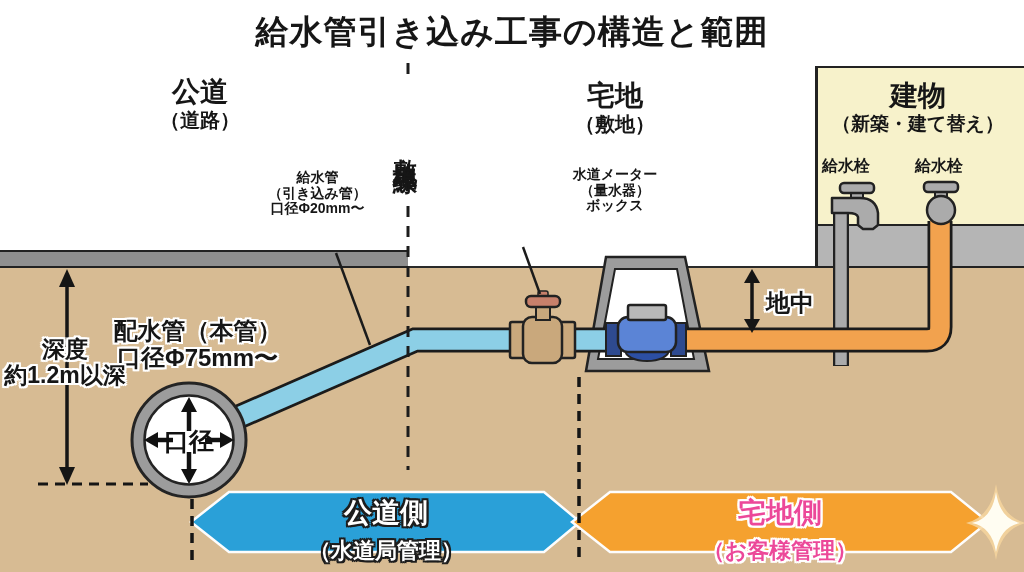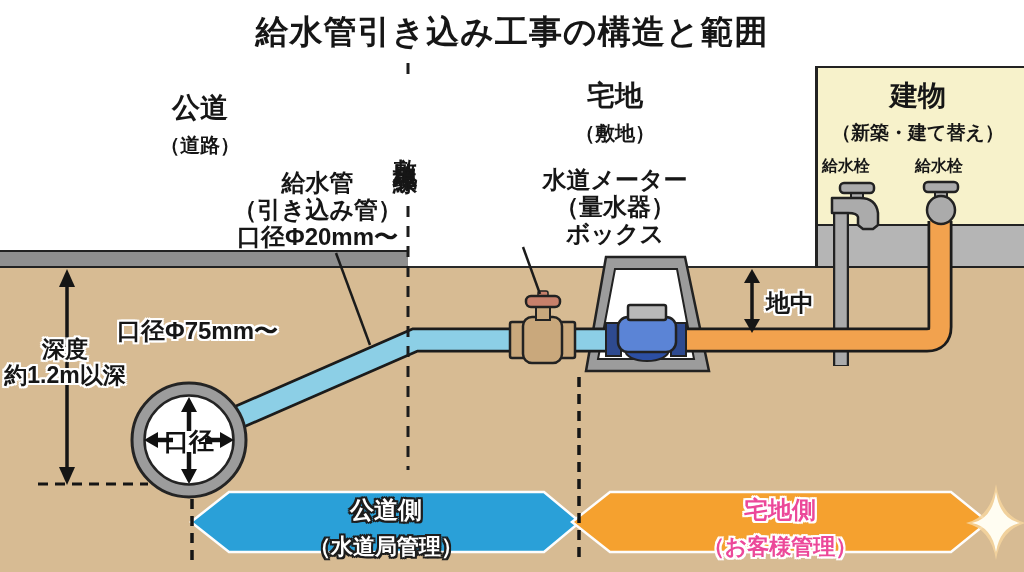--- a/index.html
+++ b/index.html
@@ -15,31 +15,31 @@
   #asphalt{left:0;top:250px;width:408px;height:14px;background:#8f8f8f;border-top:2px solid #222;border-bottom:2px solid #222;}
   #building{left:815px;top:66px;width:209px;height:158px;background:#f7f2cb;border-left:3px solid #222;border-top:2px solid #222;}
   #slab{left:815px;top:224px;width:209px;height:40px;background:#b5b5b5;border-left:3px solid #222;border-top:2px solid #222;border-bottom:2px solid #222;}
   
   #art{left:0;top:0;width:1024px;height:572px;}
   #art text{font-family:"Liberation Sans","DejaVu Sans",sans-serif;font-weight:700;}
   
   .lbl{text-align:center;font-weight:700;line-height:1.12;white-space:nowrap;}
   .title{left:0;top:14px;width:1024px;font-size:33px;font-weight:800;letter-spacing:1px;}
   .region-name{font-size:28px;}
-  .region-sub{font-size:20px;margin-top:11px;}
+  .region-sub{font-size:20px;margin-top:2px;}
   .building-sub{font-size:19px;}
-  .ann{font-size:24px;}
+  .ann{font-size:14px;}
   .small-ann{font-size:16px;}
   .halo{text-shadow:-2px -2px 0 #fff,2px -2px 0 #fff,-2px 2px 0 #fff,2px 2px 0 #fff,-2px 0 0 #fff,2px 0 0 #fff,0 -2px 0 #fff,0 2px 0 #fff;text-align:center;}
   .vertical{writing-mode:vertical-rl;text-orientation:upright;letter-spacing:3px;font-size:24px;font-weight:700;line-height:1;}
   .zone-text-light{color:#fff;
     text-shadow:-2px -2px 0 #1d1d1d,2px -2px 0 #1d1d1d,-2px 2px 0 #1d1d1d,2px 2px 0 #1d1d1d,-2px 0 0 #1d1d1d,2px 0 0 #1d1d1d,0 -2px 0 #1d1d1d,0 2px 0 #1d1d1d;}
   .zone-text-dark{color:#ec4899;
     text-shadow:-2px -2px 0 #fff,2px -2px 0 #fff,-2px 2px 0 #fff,2px 2px 0 #fff,-2px 0 0 #fff,2px 0 0 #fff,0 -2px 0 #fff,0 2px 0 #fff;}
-  .zone-line1{font-size:24px;}
+  .zone-line1{font-size:28px;}
   .zone-line2{font-size:22px;margin-top:11px;}
 </style>
 </head>
 <body>
 
 <div id="stage">
 
   <div class="abs" id="ground"></div>
   <div class="abs" id="asphalt"></div>
   <div class="abs" id="building"></div>
@@ -147,21 +147,21 @@
     </g>
 
     <g>
       <path d="M996 484 Q1001 517 1026 523 Q1001 529 996 560 Q991 529 966 523 Q991 517 996 484 Z" fill="#f6d59e" opacity="0.85"></path>
       <path d="M996 492 Q1000 519 1020 523 Q1000 527 996 552 Q992 527 972 523 Q992 519 996 492 Z" fill="#fffdf2"></path>
     </g>
   </svg>
 
   <div class="abs lbl title">給水管引き込み工事の構造と範囲</div>
 
-  <div class="abs lbl" style="left:130px;top:92px;width:140px;">
+  <div class="abs lbl" style="left:130px;top:76px;width:140px;">
     <div class="region-name">公道</div>
     <div class="region-sub">（道路）</div>
   </div>
 
   <div class="abs lbl vertical" style="left:393px;top:77px;height:140px;">敷地境界線</div>
 
   <div class="abs lbl" style="left:545px;top:80px;width:140px;">
     <div class="region-name">宅地</div>
     <div class="region-sub">（敷地）</div>
   </div>
@@ -183,20 +183,21 @@
     <div>（量水器）</div>
     <div>ボックス</div>
   </div>
 
   <div class="abs lbl small-ann" style="left:815px;top:157px;width:62px;">給水栓</div>
   <div class="abs lbl small-ann" style="left:906px;top:157px;width:66px;">給水栓</div>
 
   <div class="abs lbl halo" style="left:762px;top:290px;width:56px;font-size:24px;">地中</div>
 
   <div class="abs lbl halo" style="left:100px;top:318px;width:195px;font-size:24px;">
+    <div>配水管（本管）</div>
     <div>口径Φ75mm〜</div>
   </div>
 
   <div class="abs lbl halo" style="left:0px;top:337px;width:130px;font-size:23px;">
     <div>深度</div>
     <div>約1.2m以深</div>
   </div>
 
   <div class="abs lbl" style="left:240px;top:497px;width:292px;">
     <div class="zone-line1 zone-text-light">公道側</div>

